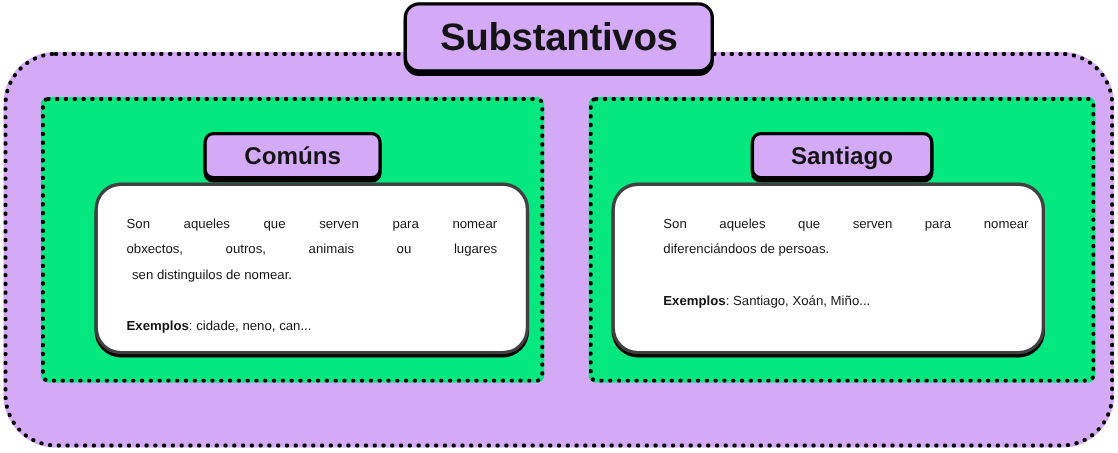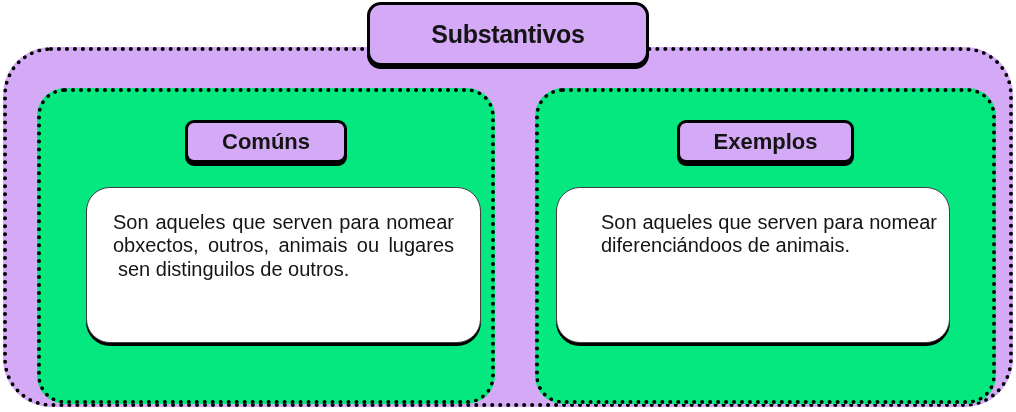--- a/index.html
+++ b/index.html
@@ -30,55 +30,55 @@
     top:2px;width:282px;height:64px;
     box-sizing:border-box;
     background:var(--purple);
     border:3px solid #000;
     border-radius:14px;
     box-shadow:0 3px 0 #000;
     display:flex;align-items:center;justify-content:center;
     z-index:3;
   }
   .title-box .title-text{
-    font-size:25px;font-weight:bold;letter-spacing:-0.3px;
+    font-size:35px;font-weight:bold;letter-spacing:-0.3px;
   }
   
   .panel{
-    position:absolute;top:88px;height:316px;
+    position:absolute;top:88px;height:260px;
     box-sizing:border-box;
     background:var(--green);
     border:4px dotted #000;
-    border-radius:28px;
+    border-radius:7px;
     z-index:2;
   }
   .panel.left{left:37px;width:458px;}
   .panel.right{left:535px;width:461px;}
   
   .label-box{
     position:absolute;top:28px;left:50%;transform:translateX(-50%);
     height:43px;box-sizing:border-box;
     padding:0 34px;
     background:var(--purple);
     border:3px solid #000;
     border-radius:9px;
     box-shadow:0 3px 0 #000;
     display:flex;align-items:center;justify-content:center;
     white-space:nowrap;
   }
   .label-box .label-text{font-size:22px;font-weight:bold;}
   
   .text-box{
-    position:absolute;top:95px;height:156px;
+    position:absolute;top:74px;height:156px;
     box-sizing:border-box;
     background:var(--card);
-    border:1px solid #404040;
+    border:3px solid #404040;
     border-radius:24px;
     box-shadow:0 3px 0 #000;
-    font-size:20px;line-height:23.4px;
+    font-size:12px;line-height:23.4px;
   }
   .panel.left  .text-box{left:45px;width:395px;padding:23px 26px 0 26px;}
   .panel.right .text-box{left:17px;width:394px;padding:23px 12px 0 44px;}
   .line{display:block;}
   .line.just{text-align:justify;text-align-last:justify;}
   .line.indent-sm{text-indent:5px;}
   .examples{margin-top:23px;}
   .examples .bold{font-weight:bold;}
 </style>
 </head>
@@ -92,27 +92,33 @@
     <span class="title-text">Substantivos</span>
   </div>
 
   <div class="panel left">
     <div class="label-box">
       <span class="label-text">Comúns</span>
     </div>
     <div class="text-box">
       <span class="line just">Son aqueles que serven para nomear</span>
       <span class="line just">obxectos, outros, animais ou lugares</span>
-      <span class="line indent-sm">sen distinguilos de outros.</span>
+      <span class="line indent-sm">sen distinguilos de nomear.</span>
+      <div class="examples">
+        <span class="bold">Exemplos</span><span>: cidade, neno, can...</span>
+      </div>
     </div>
   </div>
 
   <div class="panel right">
     <div class="label-box">
-      <span class="label-text">Exemplos</span>
+      <span class="label-text">Santiago</span>
     </div>
     <div class="text-box">
       <span class="line just">Son aqueles que serven para nomear</span>
-      <span class="line">diferenciándoos de animais.</span>
+      <span class="line">diferenciándoos de persoas.</span>
+      <div class="examples">
+        <span class="bold">Exemplos</span><span>: Santiago, Xoán, Miño...</span>
+      </div>
     </div>
   </div>
 
 </div>
 
 </body></html>

